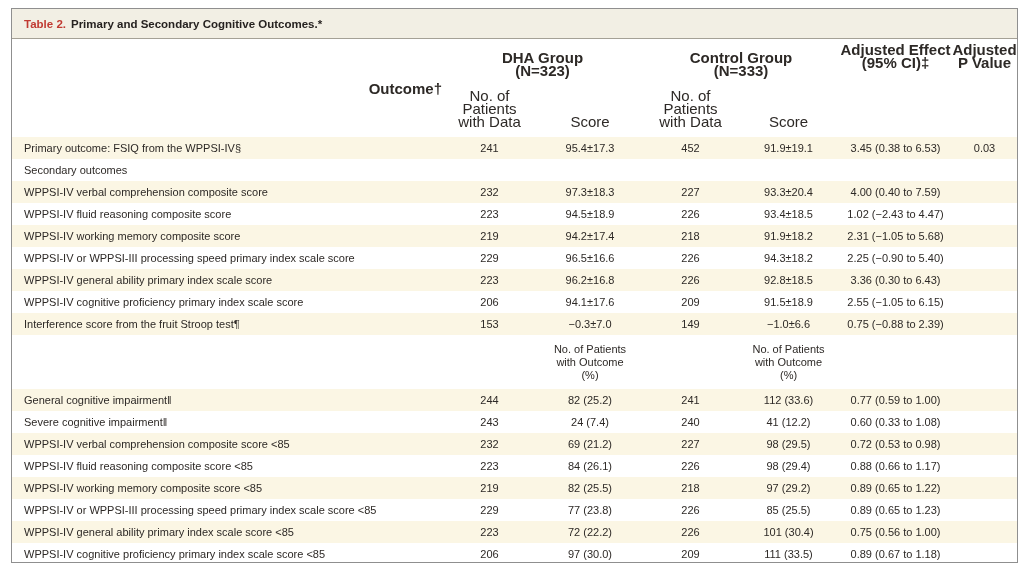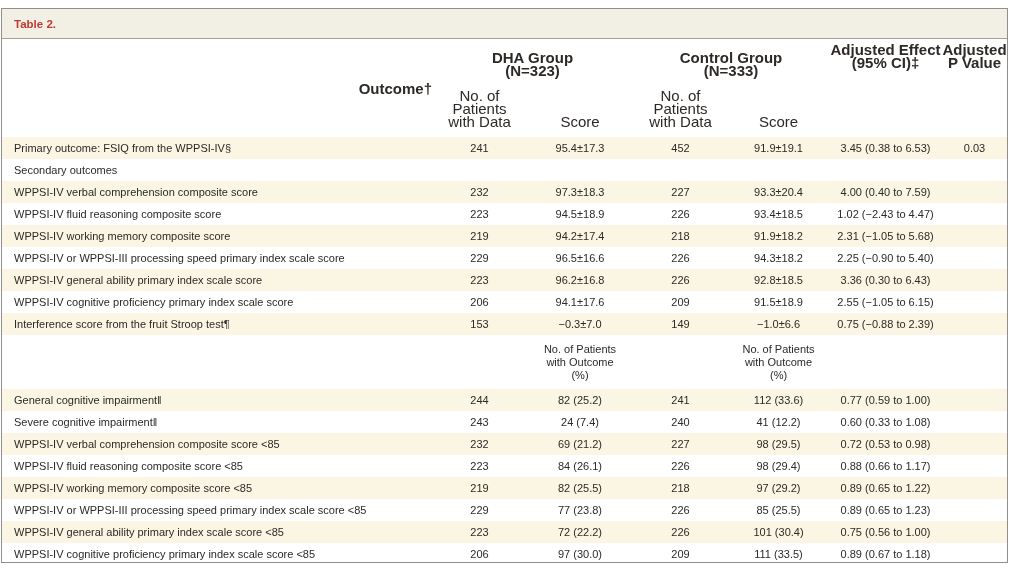--- a/index.html
+++ b/index.html
@@ -1,18 +1,18 @@
 <!DOCTYPE html>
 <html><head>
 <meta charset="utf-8">
 <style>
   * { margin:0; padding:0; box-sizing:border-box; }
   html,body { width:1023px; height:571px; background:#ffffff;
     font-family:"Liberation Sans","DejaVu Sans",sans-serif; }
-  .table-box { position:absolute; left:1px; top:8px; width:1007px; height:555px;
+  .table-box { position:absolute; left:11px; top:8px; width:1007px; height:555px;
     border:1px solid #8f8f8f; background:#ffffff; overflow:hidden; }
   .title-bar { height:30px; background:#f2efe4; border-bottom:1px solid #a5a196;
     display:flex; align-items:center; padding:0 12px; font-size:11.5px;
     font-weight:bold; color:#262220; }
   .title-label { color:#c13a32; margin-right:5px; white-space:nowrap; }
   table { width:100%; border-collapse:collapse; table-layout:fixed;
     color:#2d2926; }
   col.c-outcome { width:430px; } col.c-n1 { width:95px; } col.c-s1 { width:106px; }
   col.c-n2 { width:95px; } col.c-s2 { width:101px; } col.c-eff { width:113px; }
   col.c-p { width:65px; }
@@ -31,20 +31,21 @@
   tr.shaded { background:#fbf6e4; }
   tr.mid { height:54px; }
   tr.mid td { white-space:pre-line; line-height:13px; vertical-align:middle; }
 </style>
 </head>
 <body>
 
 <div class="table-box">
   <div class="title-bar">
     <span class="title-label">Table 2.</span>
+    <span>Primary and Secondary Cognitive Outcomes.*</span>
   </div>
 
   <table>
     <colgroup>
       <col class="c-outcome">
         <col class="c-n1">
         <col class="c-s1">
       <col class="c-n2">
         <col class="c-s2">
         <col class="c-eff">

